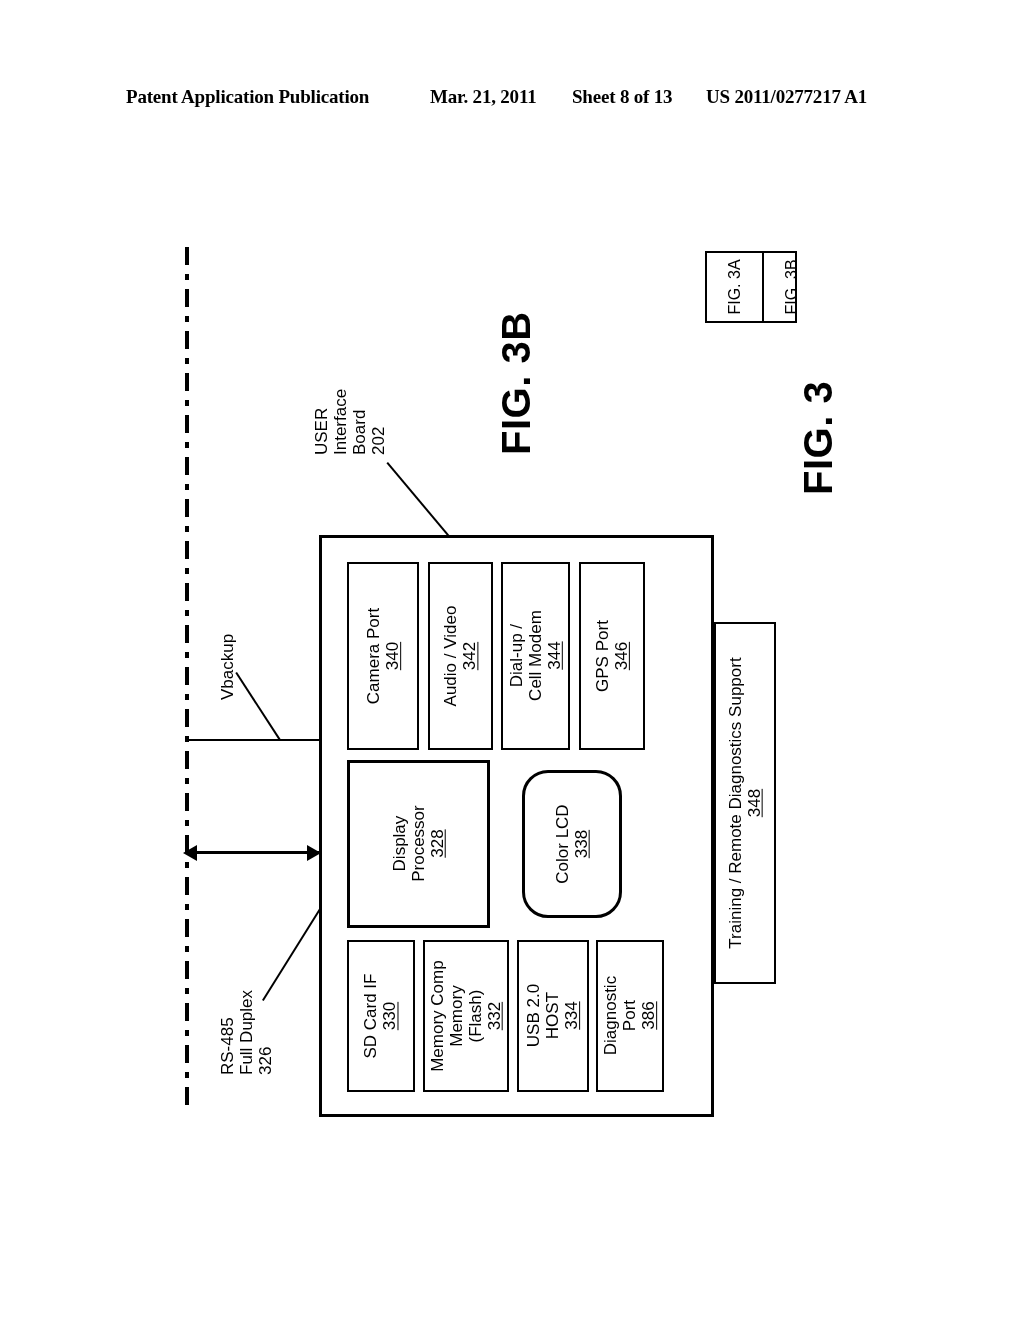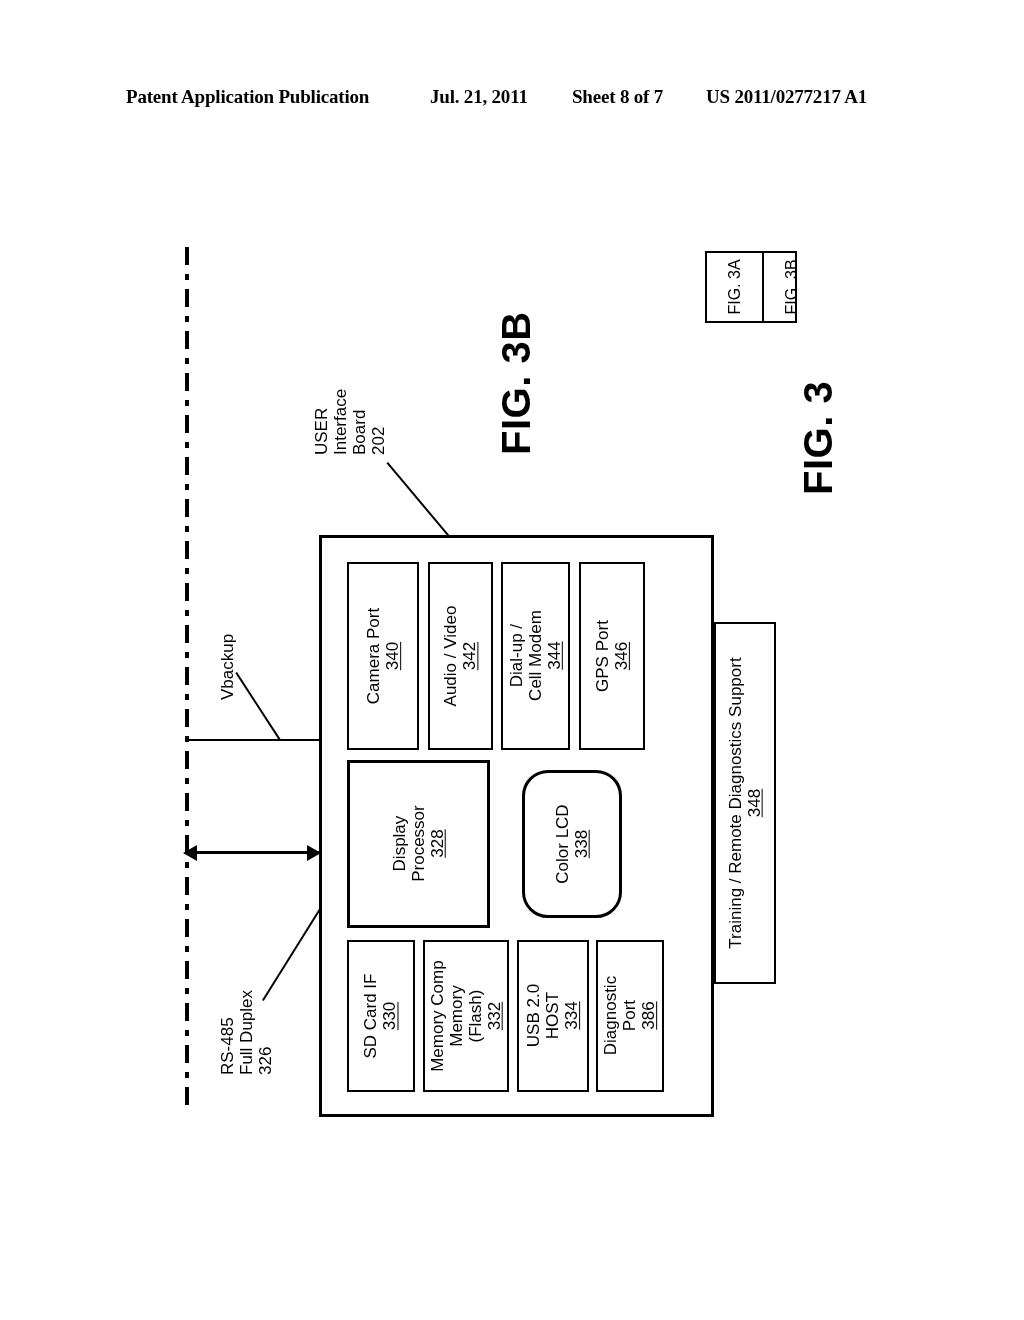--- a/index.html
+++ b/index.html
@@ -157,22 +157,22 @@
     transform: rotate(-90deg);
     white-space: nowrap;
     font-size: 16px;
   }
 </style>
 </head>
 <body>
 
 <div id="page-header">
   <span class="hdr-pub">Patent Application Publication</span>
-  <span class="hdr-date">Jul. 21, 2011</span>
-  <span class="hdr-sheet">Sheet 8 of 7</span>
+  <span class="hdr-date">Mar. 21, 2011</span>
+  <span class="hdr-sheet">Sheet 8 of 13</span>
   <span class="hdr-num">US 2011/0277217 A1</span>
 </div>
 
 <div id="drawing">
 
   <div id="margin-rule"></div>
 
   <div id="fig-key">
     <div class="cell">
       <span>FIG. 3A</span>

